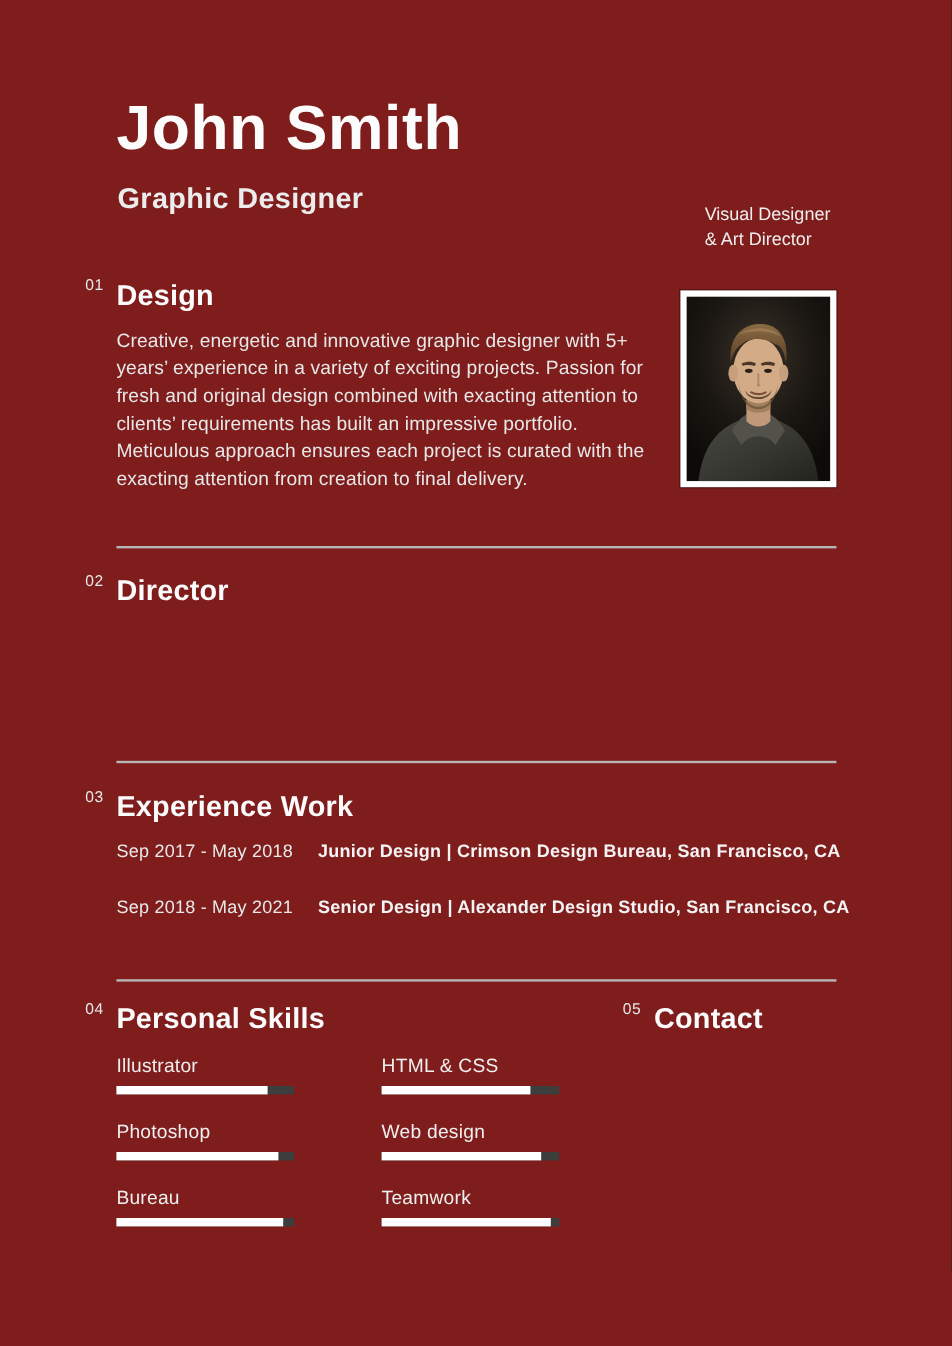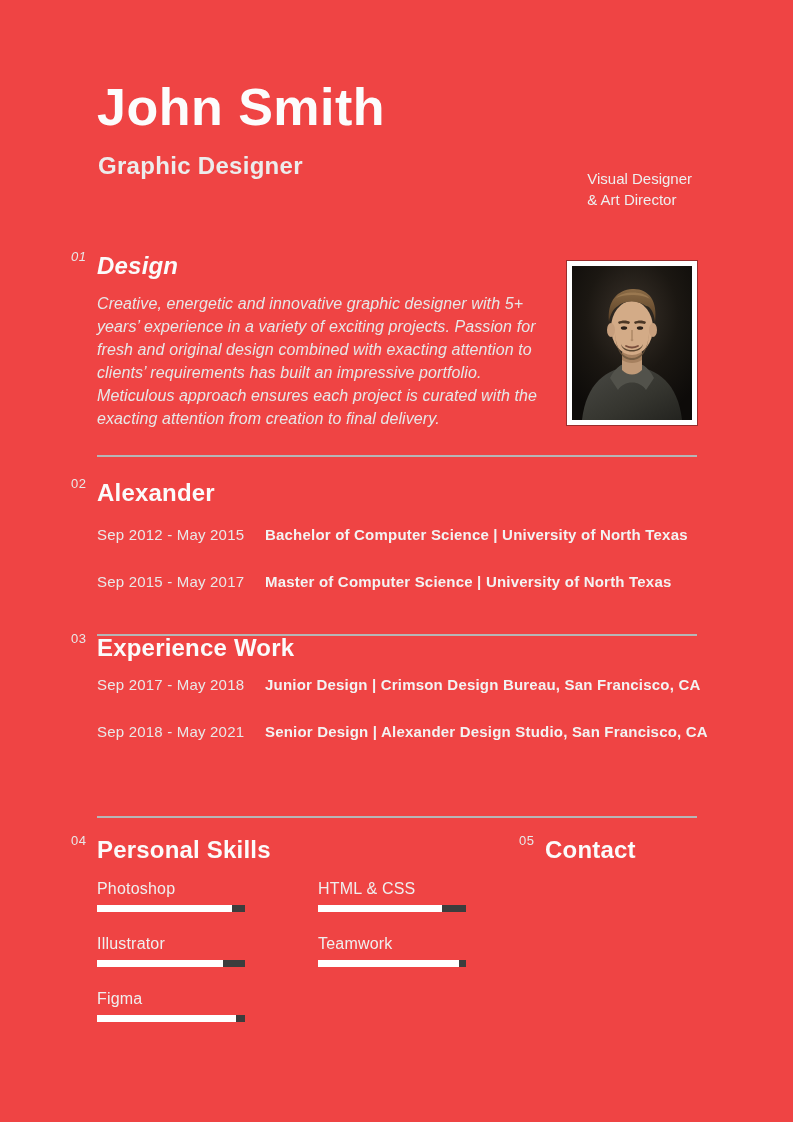--- a/index.html
+++ b/index.html
@@ -7,21 +7,21 @@
   body {
     font-family: "Liberation Sans", "DejaVu Sans", sans-serif;
     background: #202121;
     color: #f0f0f0;
     overflow: hidden;
   }
   .page {
     position: relative;
     width: 793px;
     height: 1122px;
-    background: #ef4444;
+    background: #7f1d1d;
   }
   .abs { position: absolute; }
 
   
   .name {
     left: 97px; top: 80px;
     font-size: 52px;
     font-weight: 700;
     letter-spacing: 0.5px;
     color: #fcfcfc;
@@ -54,21 +54,21 @@
   .section-number {
     position: absolute;
     left: -26px; top: -3px;
     font-size: 13px;
     font-weight: 400;
     color: #e8e8e8;
     letter-spacing: 0.5px;
   }
 
   
-  .profile-section { left: 97px; top: 252px; width: 600px; font-style: italic; }
+  .profile-section { left: 97px; top: 233px; width: 600px; }
   .profile-text {
     margin-top: 12px;
     width: 462px;
     font-size: 16px;
     line-height: 23px;
     color: #e7e7e7;
     letter-spacing: 0.1px;
   }
   .photo-frame {
     position: absolute;
@@ -208,37 +208,27 @@
         <path d="M54 80 C58 82 62 82 66 80" stroke="#7a4e3c" stroke-width="1.8" fill="none" stroke-linecap="round"></path>
       </svg>
     </div>
   </div>
 
   <div class="abs divider" style="top:455px"></div>
 
   <div class="abs timeline-section" style="top:479px">
     <div class="section-heading">
       <span class="section-number">02</span>
-      <span>Alexander</span>
-    </div>
-    <div class="timeline-rows">
-      <div class="timeline-row">
-        <div class="timeline-dates">Sep 2012 - May 2015</div>
-        <div class="timeline-desc">Bachelor of Computer Science | University of North Texas</div>
-      </div>
-      <div class="timeline-row">
-        <div class="timeline-dates">Sep 2015 - May 2017</div>
-        <div class="timeline-desc">Master of Computer Science | University of North Texas</div>
-      </div>
+      <span>Director</span>
     </div>
   </div>
 
   <div class="abs divider" style="top:634px"></div>
 
-  <div class="abs timeline-section" style="top:634px">
+  <div class="abs timeline-section" style="top:659px">
     <div class="section-heading">
       <span class="section-number">03</span>
       <span>Experience Work</span>
     </div>
     <div class="timeline-rows" style="margin-top:14px">
       <div class="timeline-row">
         <div class="timeline-dates">Sep 2017 - May 2018</div>
         <div class="timeline-desc">Junior Design | Crimson Design Bureau, San Francisco, CA</div>
       </div>
       <div class="timeline-row">
@@ -255,44 +245,50 @@
     <div class="skills-grid">
       <div class="skills-heading-wrap">
         <div class="section-heading">
           <span class="section-number">04</span>
           <span>Personal Skills</span>
         </div>
       </div>
 
       <div class="skill-col skill-col-1">
         <div class="skill-item">
+          <div class="skill-label">Illustrator</div>
+          <div class="skill-track">
+              <div class="skill-fill" style="width: 85%;"></div>
+            </div>
+        </div>
+        <div class="skill-item">
           <div class="skill-label">Photoshop</div>
           <div class="skill-track">
               <div class="skill-fill" style="width: 91%;"></div>
             </div>
         </div>
         <div class="skill-item">
-          <div class="skill-label">Illustrator</div>
-          <div class="skill-track">
-              <div class="skill-fill" style="width: 85%;"></div>
-            </div>
-        </div>
-        <div class="skill-item">
-          <div class="skill-label">Figma</div>
+          <div class="skill-label">Bureau</div>
           <div class="skill-track">
               <div class="skill-fill" style="width: 94%;"></div>
             </div>
         </div>
       </div>
 
       <div class="skill-col skill-col-2">
         <div class="skill-item">
           <div class="skill-label">HTML &amp; CSS</div>
           <div class="skill-track">
               <div class="skill-fill" style="width: 84%;"></div>
+            </div>
+        </div>
+        <div class="skill-item">
+          <div class="skill-label">Web design</div>
+          <div class="skill-track">
+              <div class="skill-fill" style="width: 90%;"></div>
             </div>
         </div>
         <div class="skill-item">
           <div class="skill-label">Teamwork</div>
           <div class="skill-track">
               <div class="skill-fill" style="width: 95%;"></div>
             </div>
         </div>
       </div>
     </div>

